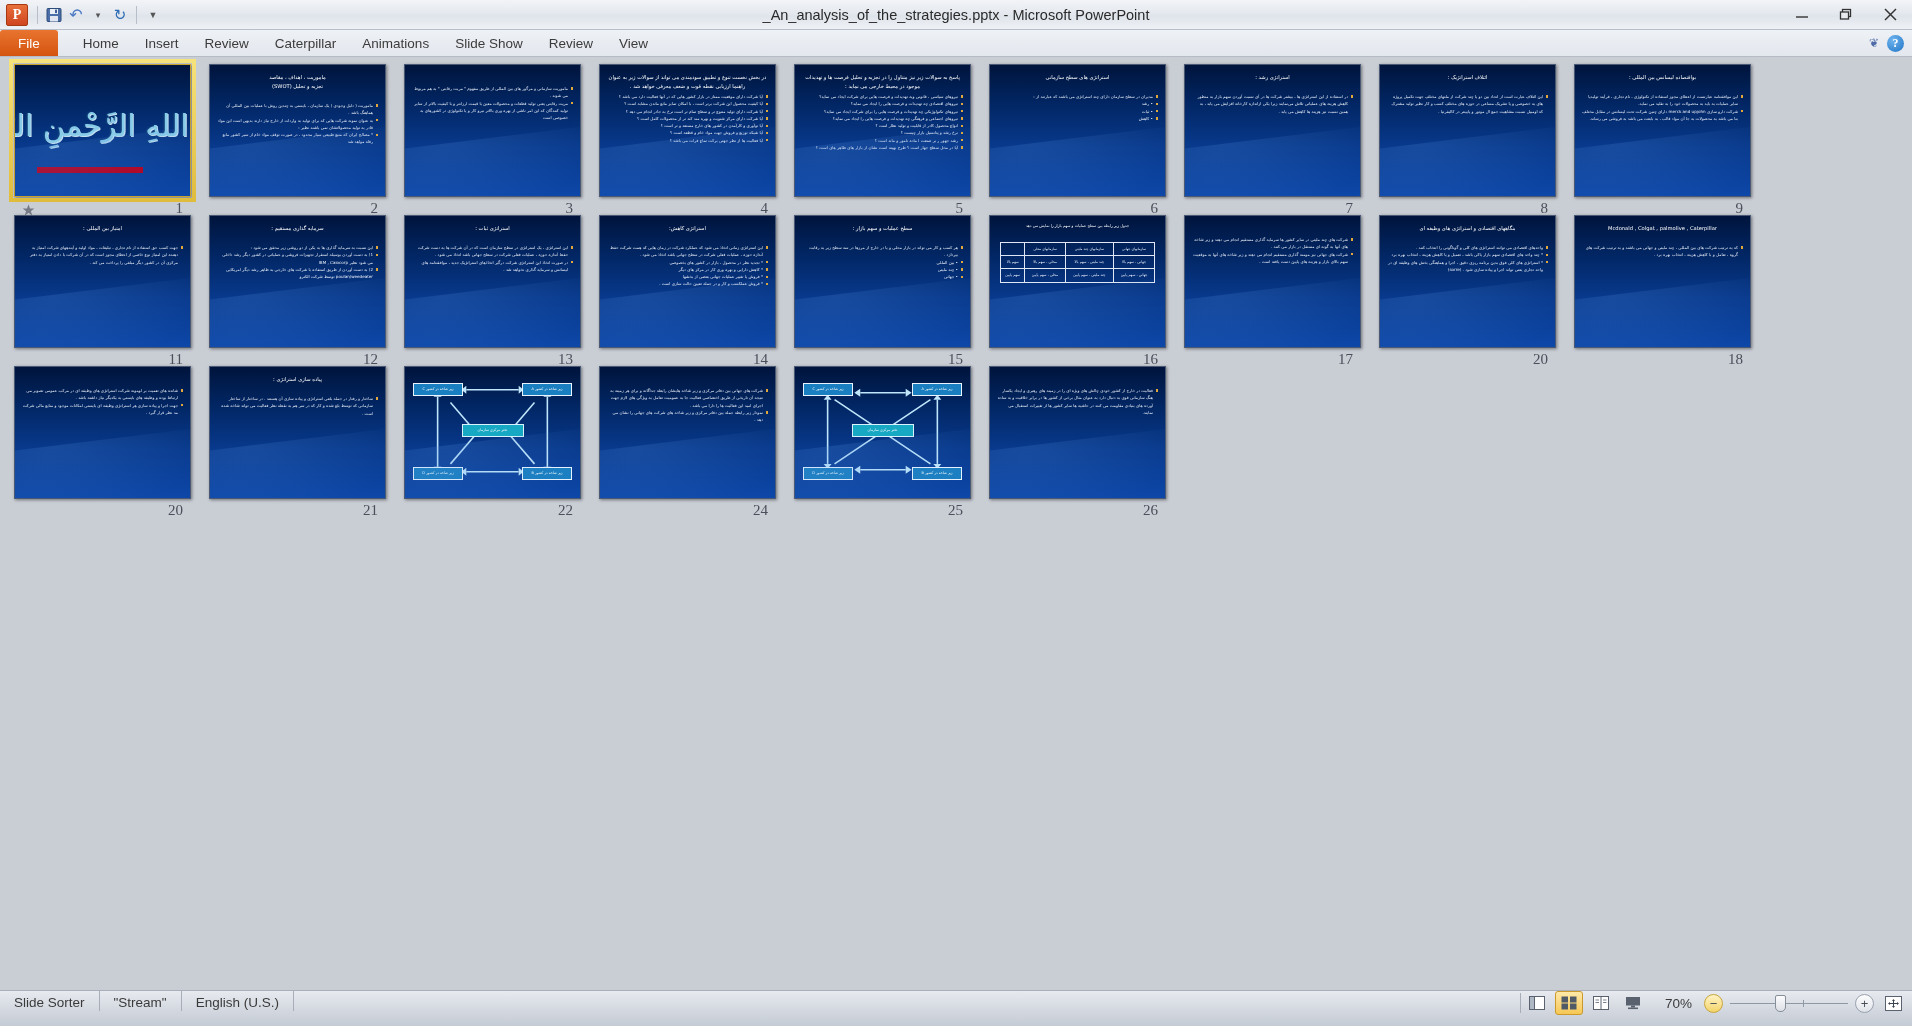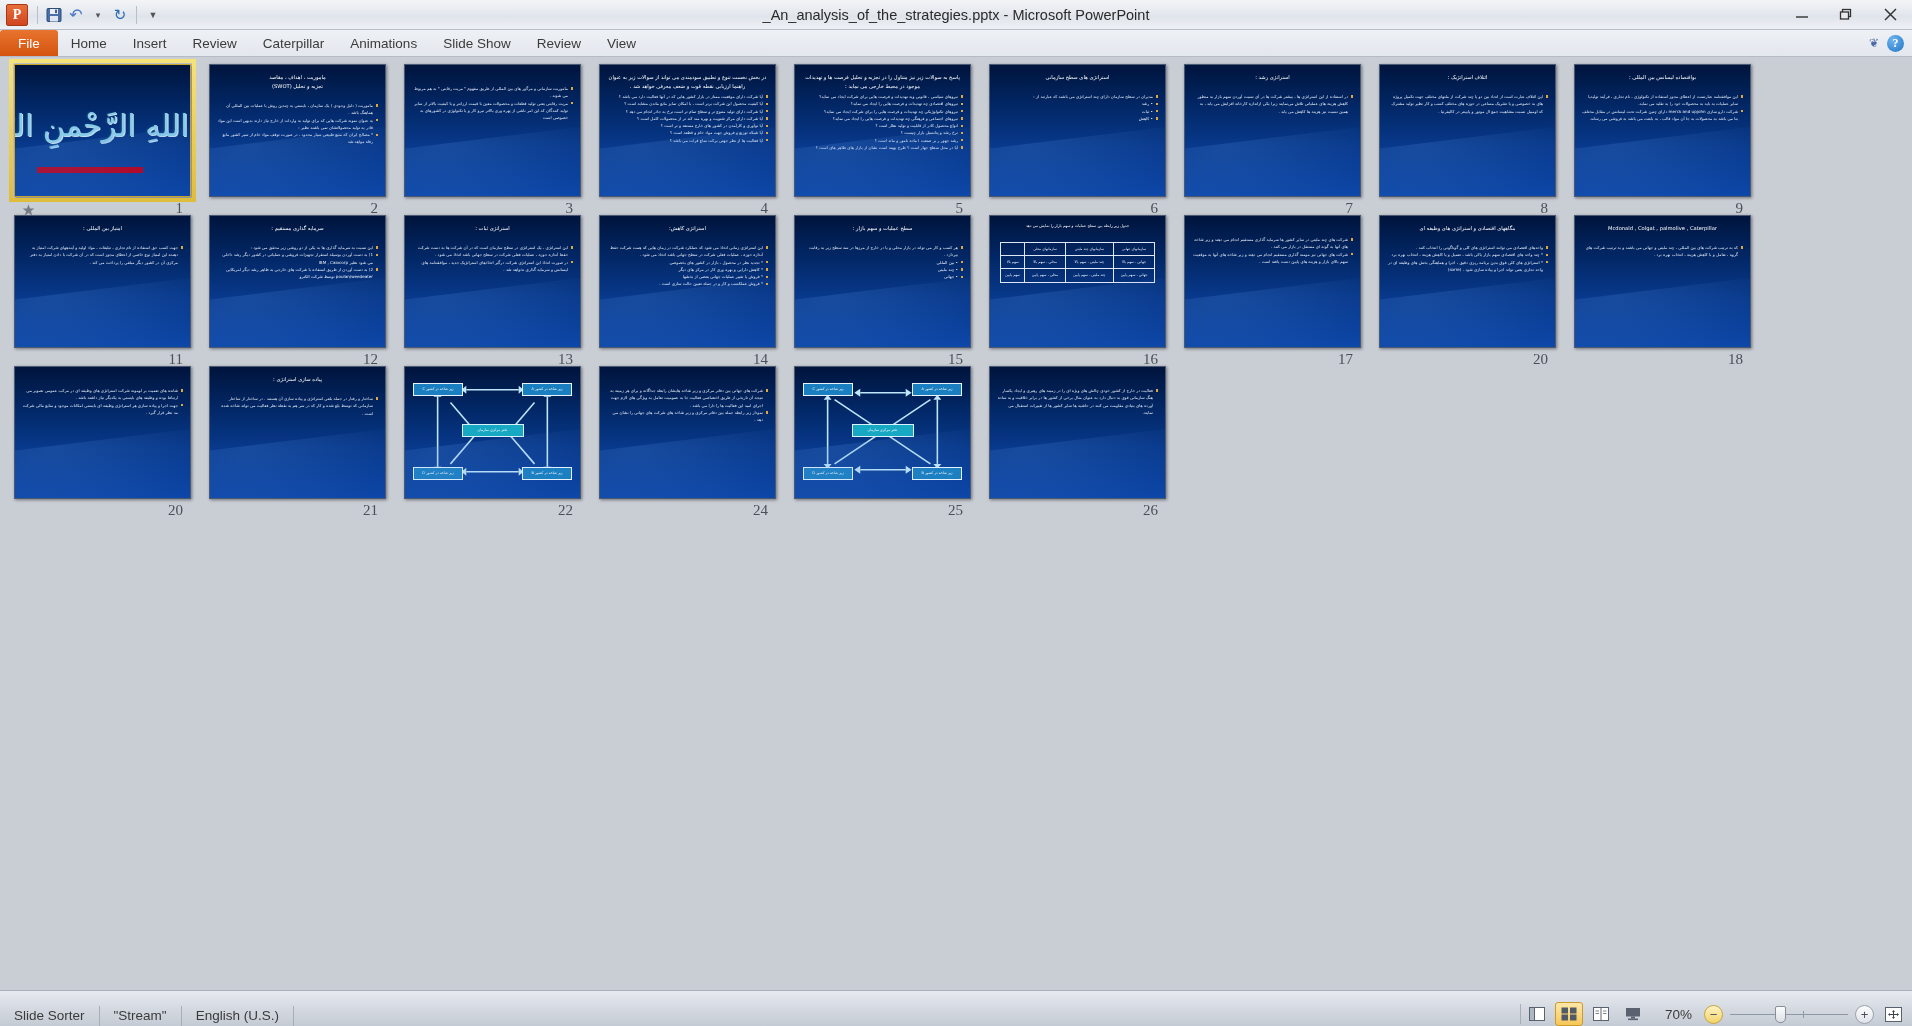--- a/index.html
+++ b/index.html
@@ -55,21 +55,21 @@
     position: relative;
   }
   .tab {
     padding: 0 13px; display:flex; align-items:center;
     font-size: 13.5px; color:#3b3b3b; cursor:default;
   }
   .tab.file {
     background: linear-gradient(to bottom,#e8742f 0%, #d4540f 100%);
     color:#fff; font-weight:normal; padding:0 18px;
     border-top-left-radius:3px; border-top-right-radius:3px;
-    margin-right: 0;
+    margin-right: 12px;
   }
   .ribbon-right { margin-left:auto; display:flex; align-items:center; padding-right:8px; gap:8px; }
   .heart-ico { font-size:12px; color:#4f6aa8; }
   .help-ico {
     width:17px;height:17px;border-radius:50%;
     background: radial-gradient(circle at 35% 30%, #6fb4ef, #1f74c4);
     color:#fff;font-size:12px;font-weight:bold;
     display:flex;align-items:center;justify-content:center;
     font-family:"Liberation Serif",serif;
   }
@@ -187,21 +187,21 @@
     font-family:"DejaVu Sans",sans-serif;
     padding:1px;
   }
   .dgbox.mid { background:#17a8c4; border-color:#d8f3fb; }
 
   
   .status {
     position:absolute; left:0; right:0; bottom:0; height:36px;
     background: linear-gradient(to bottom,#e7eaef 0%, #d3d8e0 55%, #c5cbd4 100%);
     border-top:1px solid #a9b0bb;
-    display:flex; align-items:flex-end;
+    display:flex; align-items:flex-start;
   }
   .st-item {
     font-size:13.5px; color:#3a3a3a; padding:0 14px; height:22px;
     display:flex; align-items:center;
   }
   .st-div { width:1px; height:20px; background:#a8aeb8; }
   .status-right { margin-left:auto; display:flex; align-items:center; gap:0; padding-right:8px; }
   .viewbtn {
     width:28px;height:24px; display:flex;align-items:center;justify-content:center;
     margin:0 2px;

